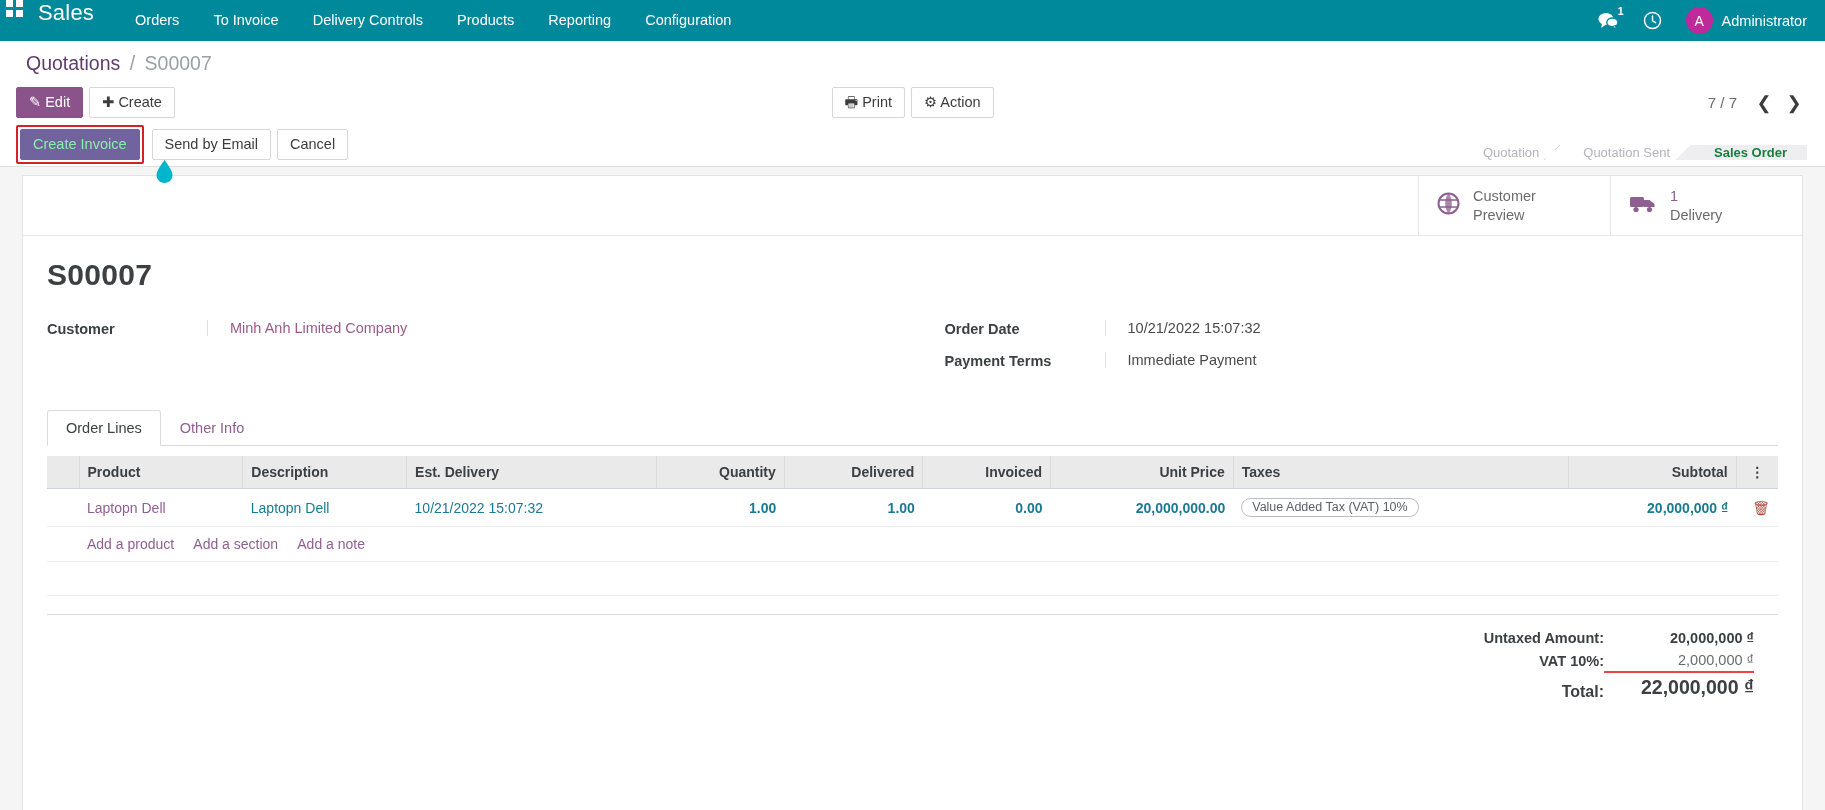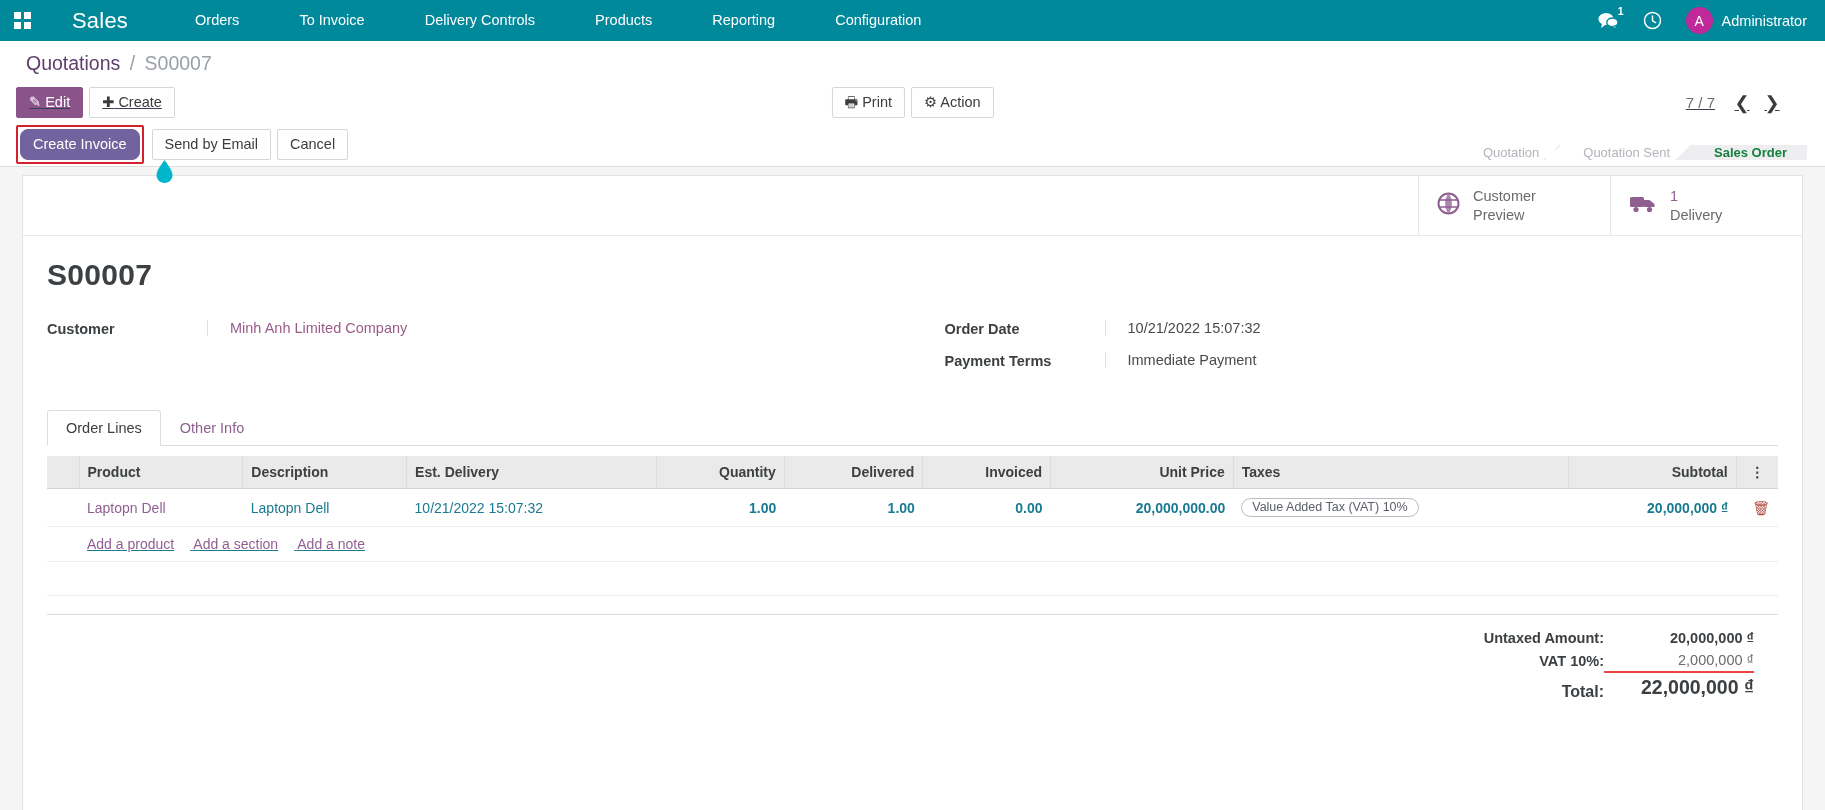--- a/index.html
+++ b/index.html
@@ -10,25 +10,24 @@
     background: #ffffff;
     color: #374151;
     overflow: hidden;
   }
 
   
   .navbar {
     height: 41px;
     background: #00889b;
     display: flex;
-    align-items: center;
-    padding: 0 14px 0 14px;
+    align-items: flex-start;
+    padding: 0 14px 0 6px;
     color: #ffffff;
     position: relative;
-    gap: 26px;
   }
   .apps-grid {
     width: 18px; height: 18px;
     display: grid;
     grid-template-columns: 7px 7px;
     grid-template-rows: 7px 7px;
     gap: 3px;
     margin-right: 14px;
     cursor: pointer;
   }
@@ -88,39 +87,38 @@
     padding: 11px 26px 7px 26px;
     font-size: 19.5px;
   }
   .bc-root { color: #5e3d6b; cursor: pointer; }
   .bc-sep { color: #9aa0a6; margin: 0 4px; }
   .bc-current { color: #9aa0a6; }
 
   
   .cp-row {
     display: flex; align-items: center;
-    padding: 0 38px 0 16px;
+    padding: 0 16px 0 16px;
     min-height: 41px;
     position: relative;
-    text-decoration: underline;
   }
   .btn {
     font-family: "Liberation Sans", sans-serif;
     font-size: 14.5px;
     border: 1px solid #d6d6d6;
     background: #fff;
     color: #3c3c3c;
     padding: 5px 12px;
     cursor: pointer;
     border-radius: 2px;
     line-height: 1.35;
     white-space: nowrap;
   }
   .btn-primary {
-    background: #71639e; border-color: #71639e; color: #ffffff; border-radius: 8px;
+    background: #71639e; border-color: #71639e; color: #86efac;
   }
   .btn-edit {
     background: #8a538a; border-color: #8a538a; color: #fff;
   }
   .btn-group { display: flex; gap: 6px; }
   .cp-center {
     position: absolute; left: 50%; transform: translateX(-50%);
     display: flex; gap: 6px;
   }
   .pager {
@@ -320,21 +318,21 @@
     font-size: 12.5px;
     color: #5c6168;
     background: #fff;
   }
   .trash {
     color: #b04a3c;
     cursor: pointer;
     font-size: 14px;
     margin-left: 8px;
   }
-  .add-row td { border-bottom: 1px solid #ededed; padding: 9px 8px; text-decoration: underline; }
+  .add-row td { border-bottom: 1px solid #ededed; padding: 9px 8px; }
   .add-link {
     color: #8f5f91; cursor: pointer; font-size: 14px; margin-right: 16px;
   }
   .filler-row td { height: 34px; border-bottom: none; }
 
   
   .totals-sep {
     border-top: 1px solid #dcdcdc;
     margin: 18px 0 12px 0;
   }

